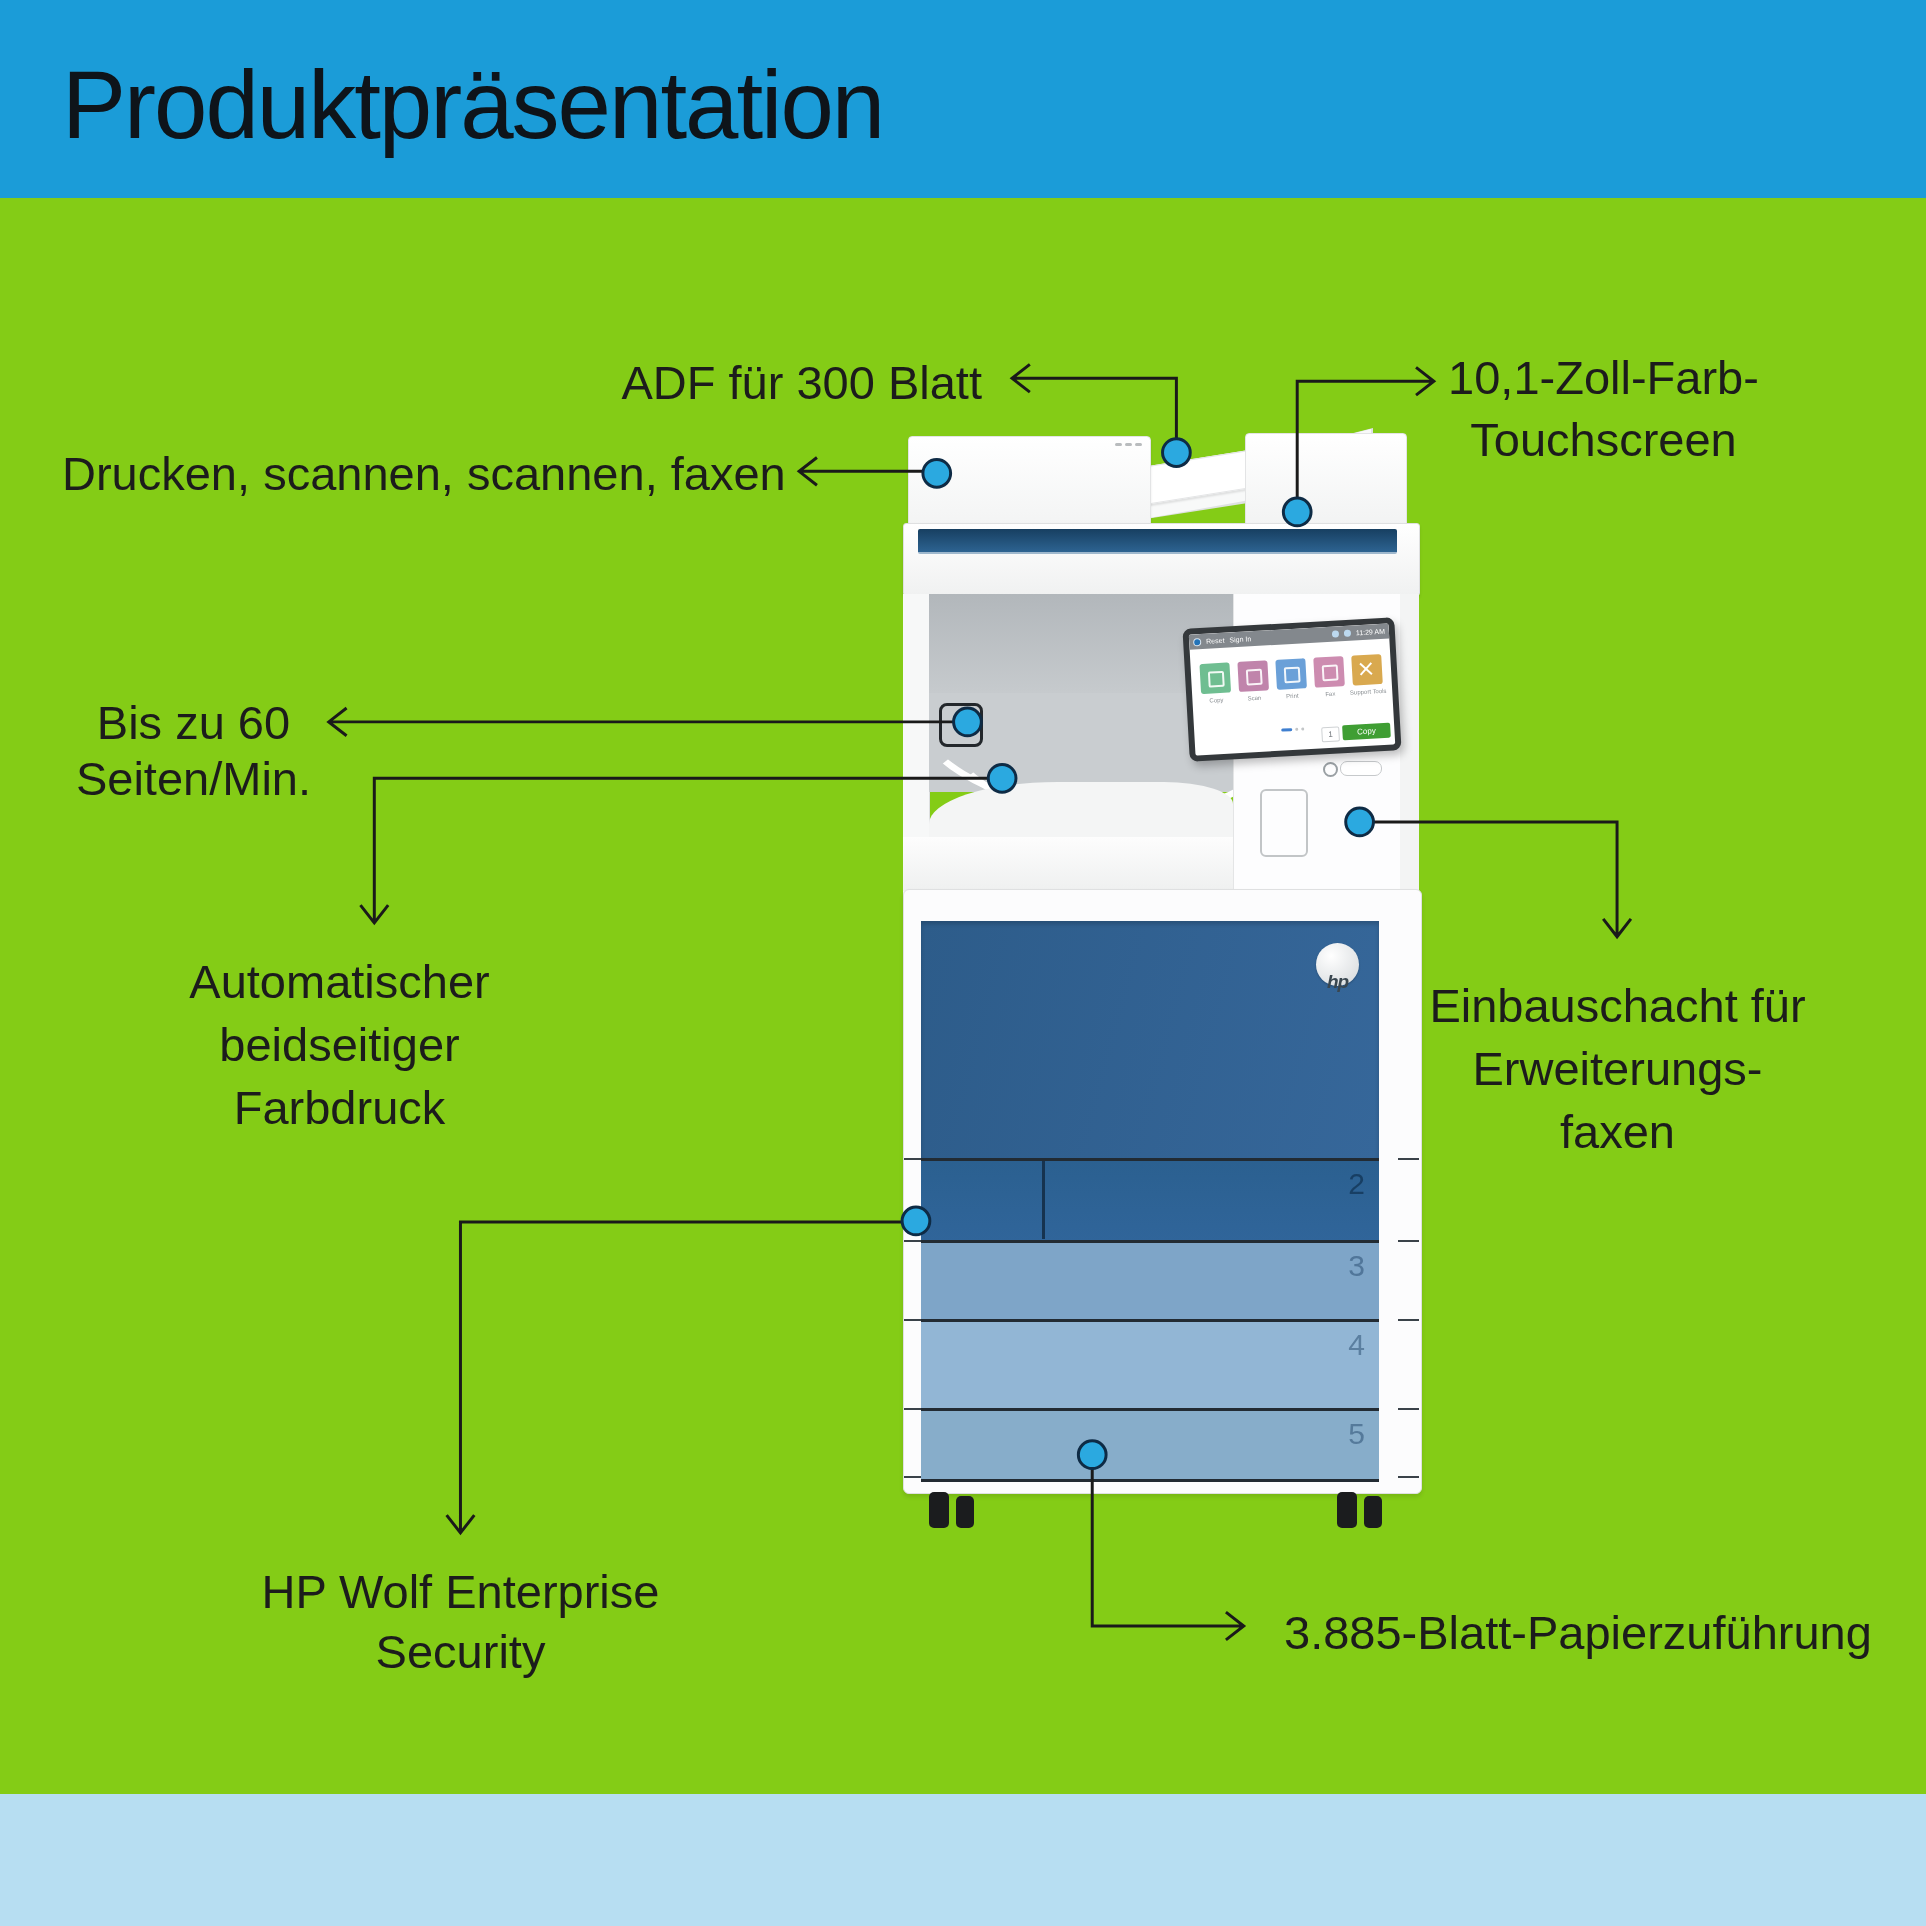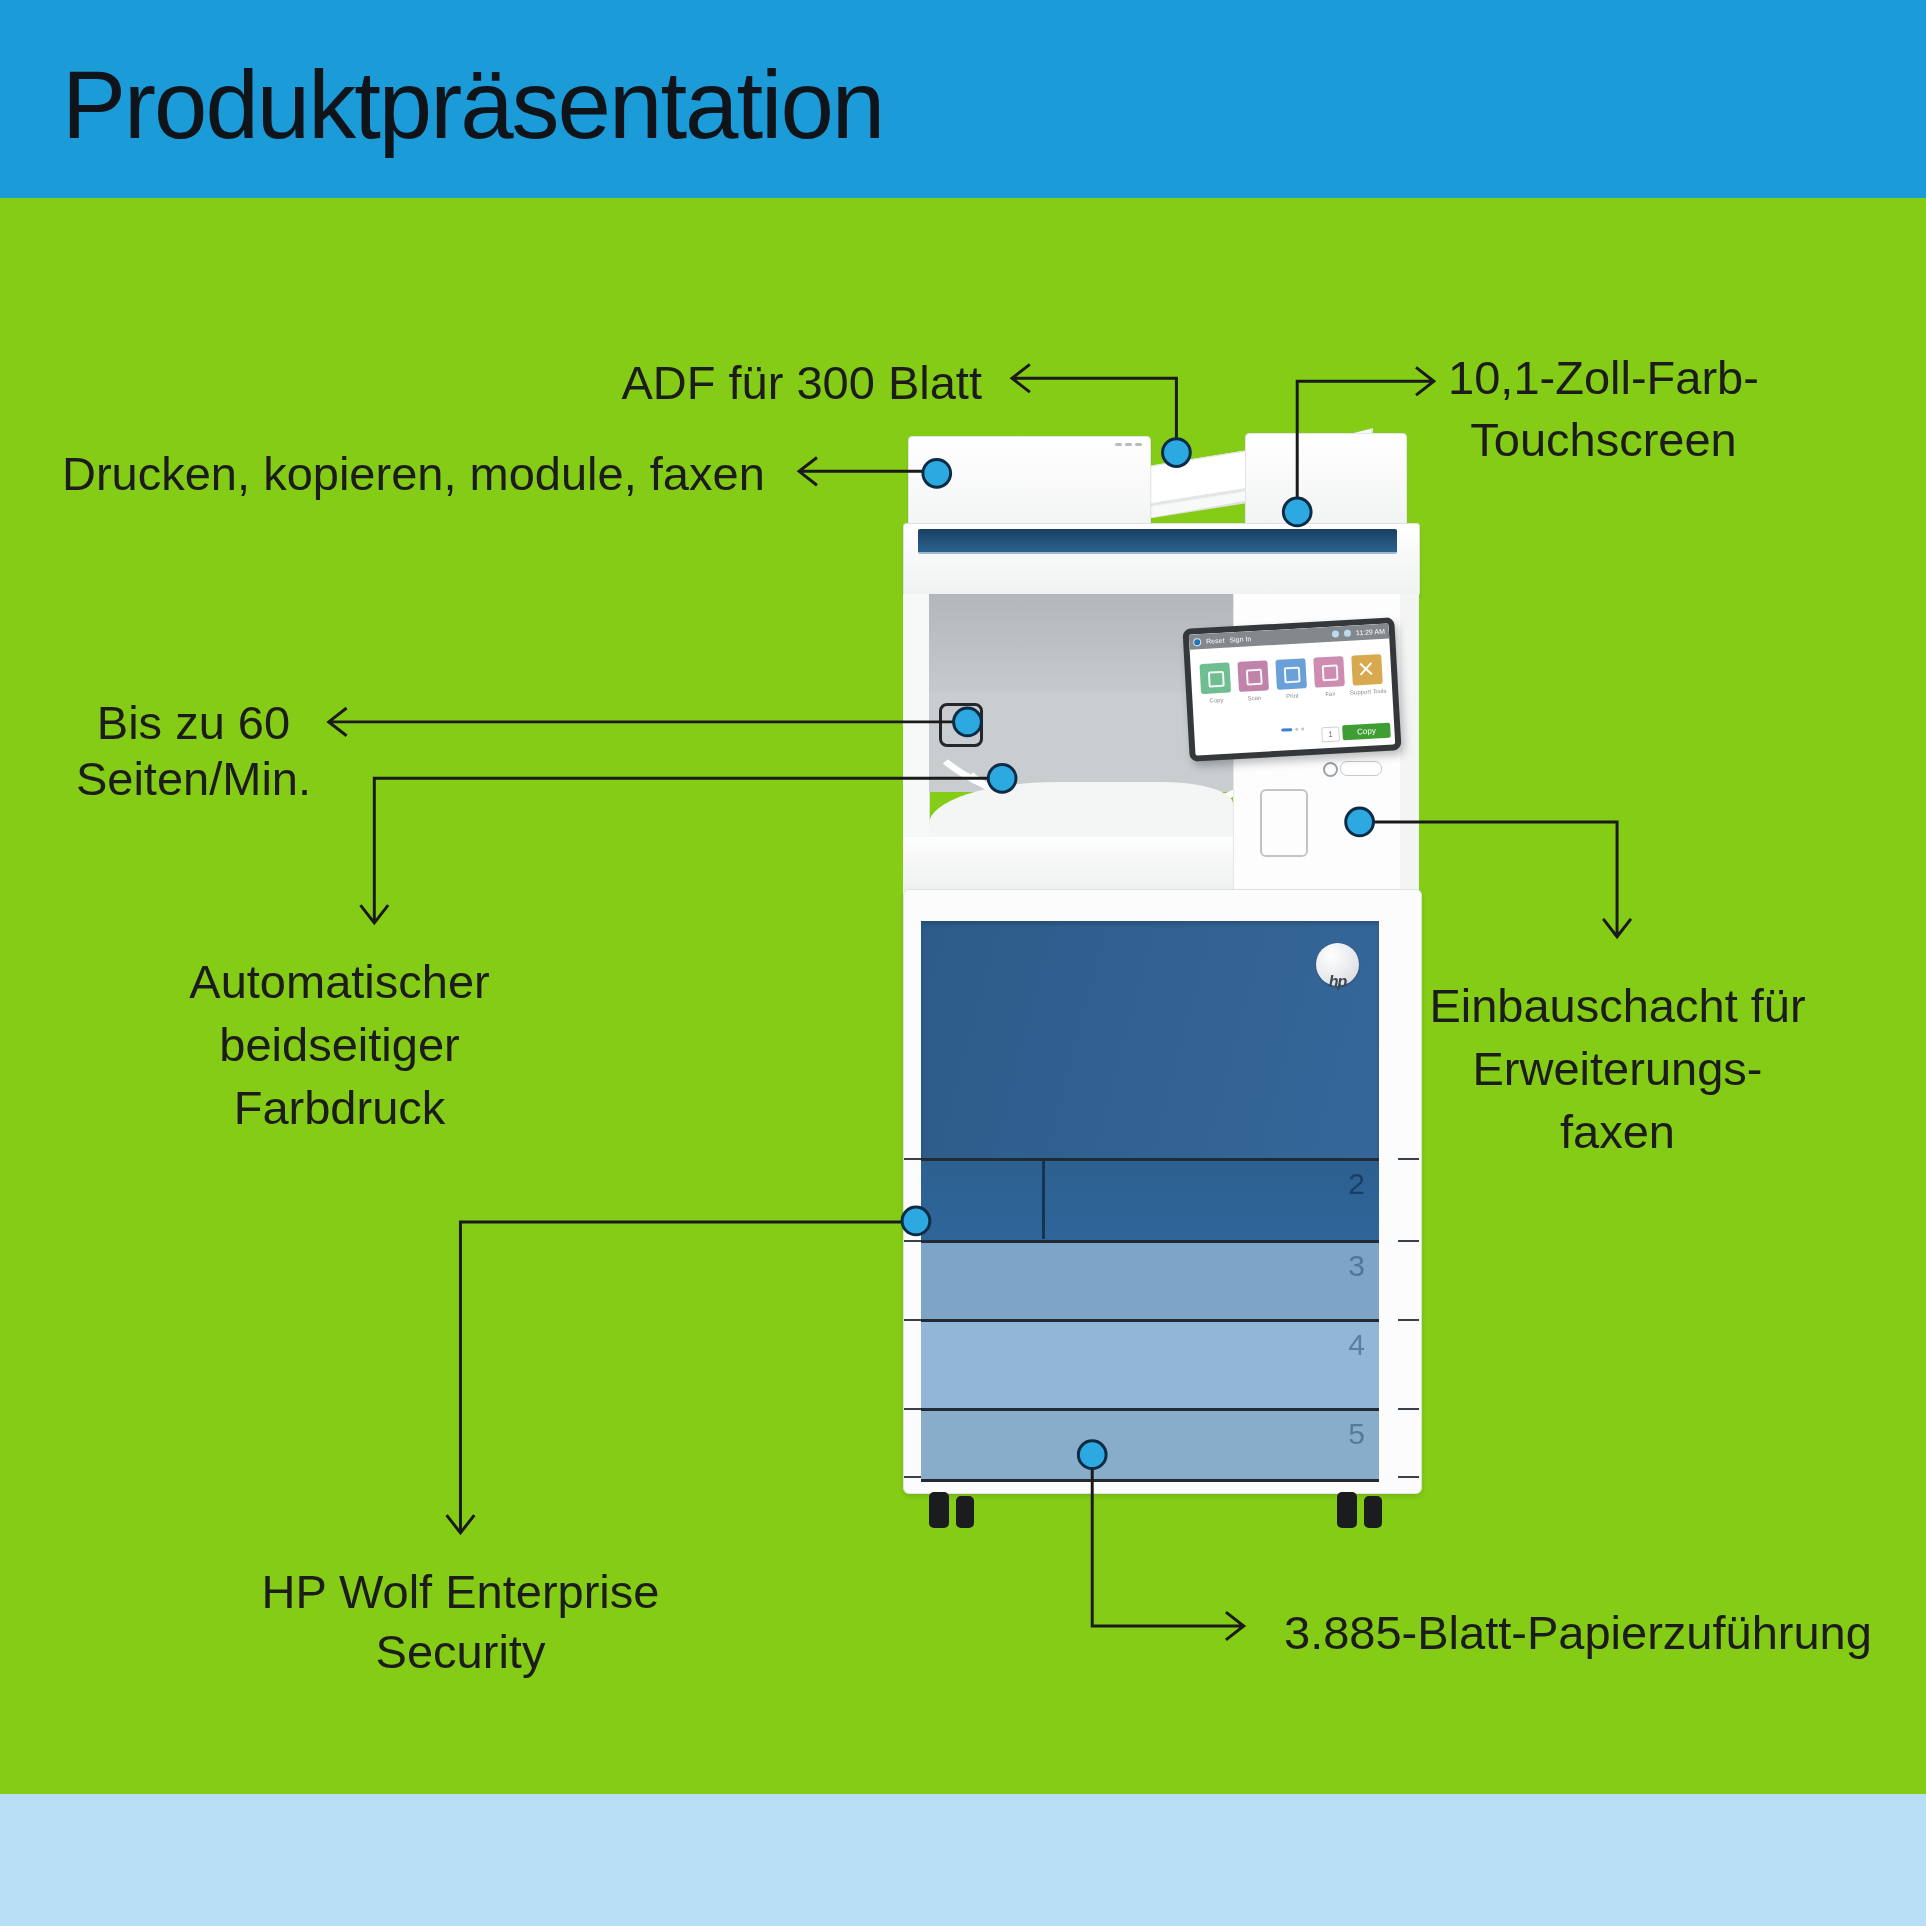--- a/index.html
+++ b/index.html
@@ -77,21 +77,21 @@
   #copy-btn{position:absolute;left:148px;top:99px;width:48px;height:15px;background:#3f9e33;border-radius:2px;
             color:#fff;font-size:8px;text-align:center;line-height:15px;}
   
   #body{left:903px;top:889px;width:517px;height:603px;background:#fcfcfd;border:1px solid #dfe0e1;border-radius:6px;
         box-shadow:0 3px 4px rgba(0,0,0,.10);}
   #navy-door{left:921px;top:921px;width:458px;height:238px;background:linear-gradient(105deg,#2d5c8a,#36679a);
              box-shadow:inset 0 3px 4px rgba(0,0,0,.18);}
   #hp-logo{left:1316px;top:943px;width:43px;height:43px;border-radius:50%;
            background:radial-gradient(circle at 35% 30%,#ffffff,#d3d7da);display:flex;align-items:center;justify-content:center;
            box-shadow:0 1px 2px rgba(0,0,0,.25);}
-  #hp-logo span{font-size:16px;font-weight:700;font-style:italic;color:#3a4750;letter-spacing:-1px;margin-top:35px;}
+  #hp-logo span{font-size:19px;font-weight:700;font-style:italic;color:#3a4750;letter-spacing:-1px;margin-top:35px;}
   .drawer{position:absolute;left:921px;width:458px;border-top:3px solid #222b33;}
   #d2{top:1158px;height:81px;background:linear-gradient(180deg,#2b6090,#30659a);}
   #d3{top:1240px;height:79px;background:#7ea5c8;}
   #d4{top:1319px;height:89px;background:#92b6d5;}
   #d5{top:1408px;height:68px;background:#87adca;border-bottom:3px solid #222b33;}
   #d2-divider{position:absolute;left:1042px;top:1161px;width:3px;height:78px;background:#16334f;}
   .dnum{position:absolute;right:14px;top:6px;font-size:30px;}
   .dnum-dark{color:rgba(8,34,60,.55);} .dnum-light{color:rgba(35,72,108,.5);}
   .tick{position:absolute;height:2px;background:#3a4249;}
   .caster{position:absolute;background:#1b1c1e;border-radius:5px;}
@@ -103,21 +103,21 @@
 
 <div id="stage">
 
   <div id="header">
     <div class="title">Produktpräsentation</div>
   </div>
 
   <div class="label r" id="lbl-adf">ADF für 300 Blatt</div>
   <div class="label c" id="lbl-touch">10,1-Zoll-Farb-
 Touchscreen</div>
-  <div class="label" id="lbl-functions">Drucken, kopieren, module, faxen</div>
+  <div class="label" id="lbl-functions">Drucken, scannen, scannen, faxen</div>
   <div class="label c" id="lbl-speed">Bis zu 60
 Seiten/Min.</div>
   <div class="label c" id="lbl-duplex">Automatischer
 beidseitiger
 Farbdruck</div>
   <div class="label c" id="lbl-expansion">Einbauschacht für
 Erweiterungs-
 faxen</div>
   <div class="label c" id="lbl-security">HP Wolf Enterprise
 Security</div>

